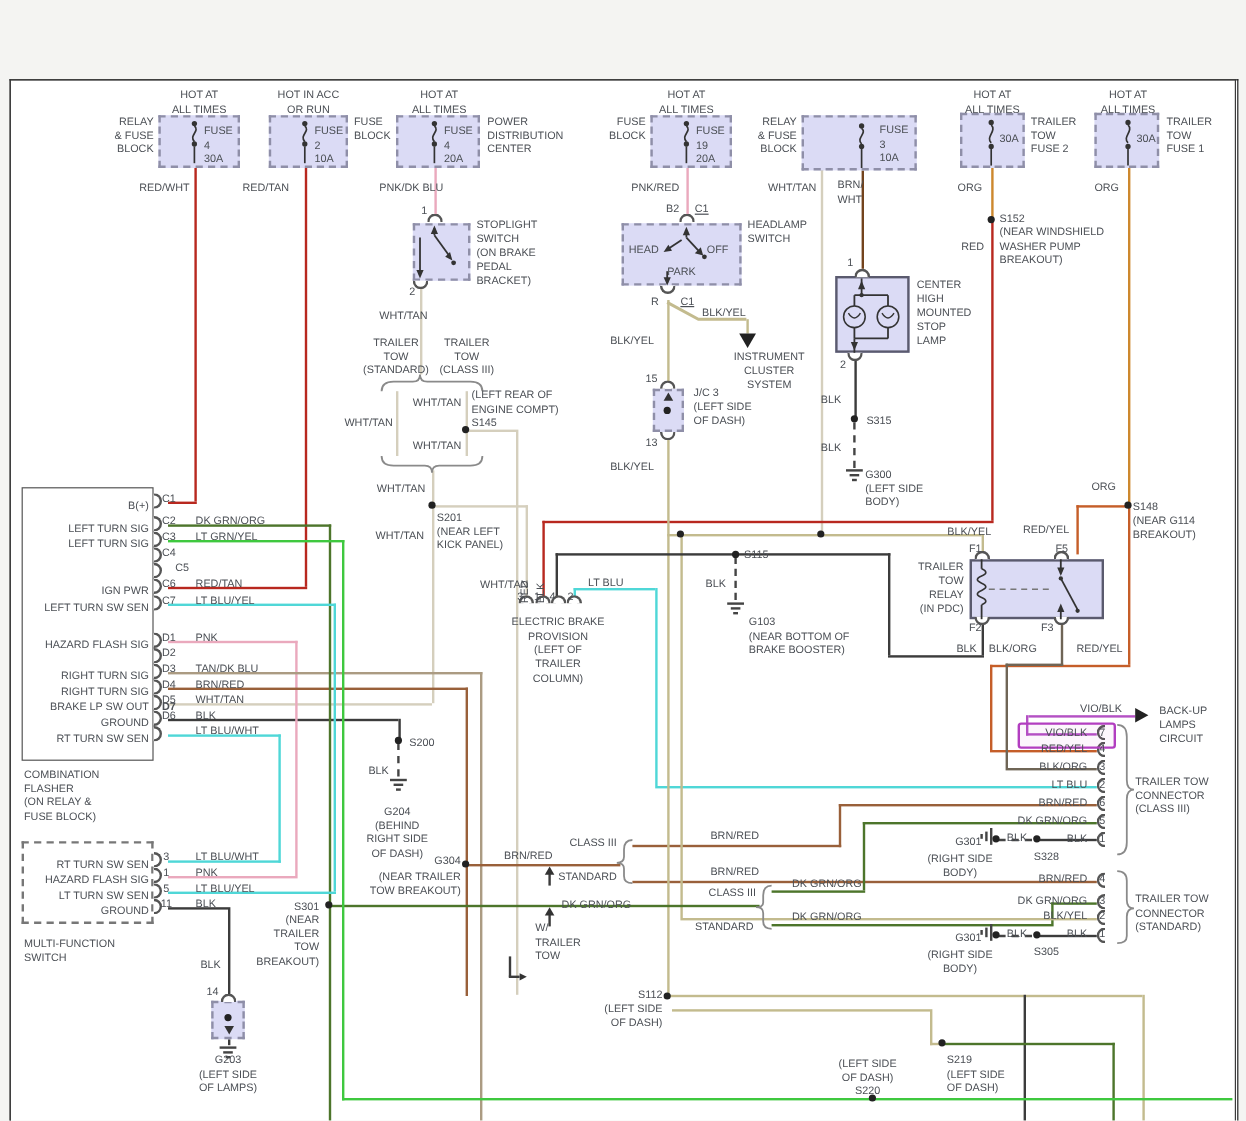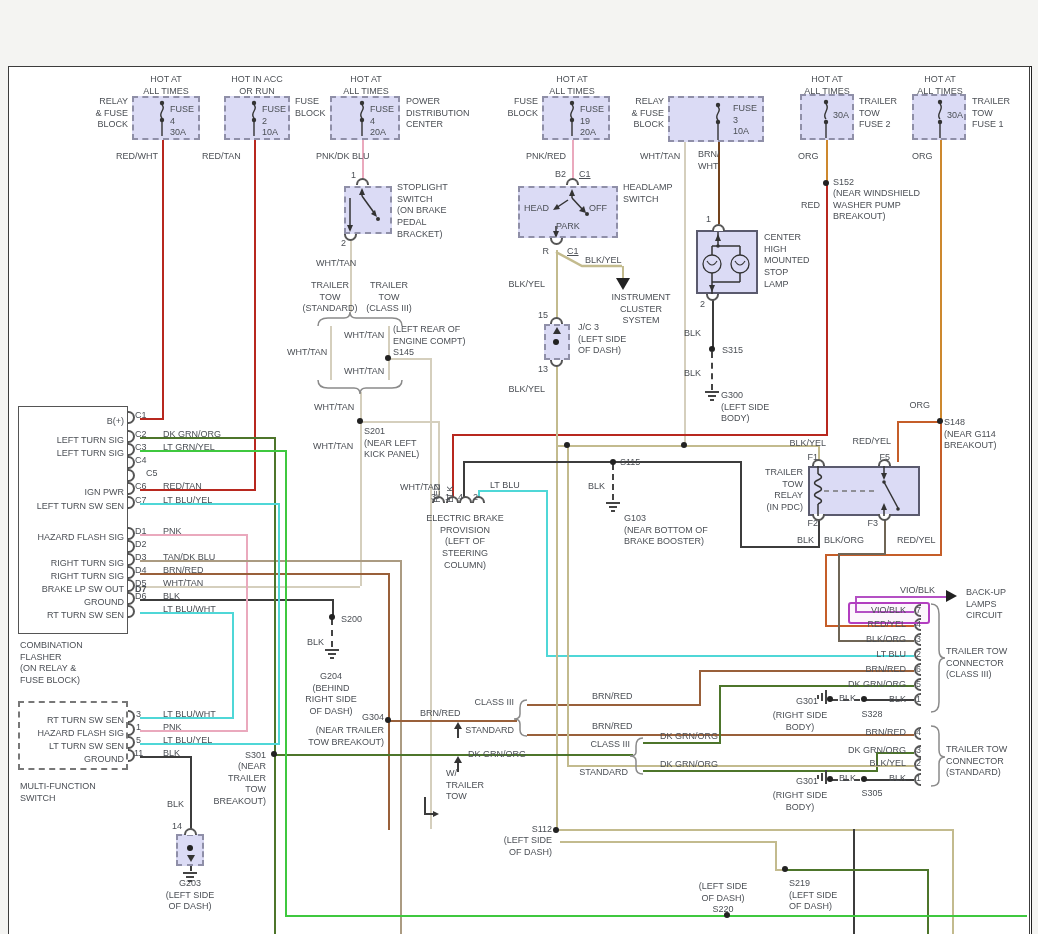--- a/index.html
+++ b/index.html
@@ -629,32 +629,32 @@
     <div class="lbl" style="left: 341px; top: 614px;">S200</div>
     <div class="lbl r" style="left: 324px; top: 637px;">BLK</div>
     <div class="lbl c" style="left: 331px; top: 671px;">G204
 (BEHIND
 RIGHT SIDE
 OF DASH)</div>
     <div class="lbl r" style="left: 184px; top: 799px;">BLK</div>
     <div class="lbl r" style="left: 182px; top: 821px;">14</div>
     <div class="lbl c" style="left: 190px; top: 878px;">G203
 (LEFT SIDE
-OF DASH)</div>
+OF LAMPS)</div>
     <div class="lbl r" style="left: 436px; top: 492px;">3</div>
     <div class="lbl r" style="left: 450px; top: 492px;">1</div>
     <div class="lbl r" style="left: 463px; top: 492px;">4</div>
     <div class="lbl r" style="left: 478px; top: 492px;">2</div>
     <div class="lbl v" style="left: 444px; top: 491px;">RED</div>
     <div class="lbl v" style="left: 457px; top: 491px;">BLK</div>
     <div class="lbl" style="left: 490px; top: 480px;">LT BLU</div>
     <div class="lbl c" style="left: 465px; top: 513px;">ELECTRIC BRAKE
 PROVISION
 (LEFT OF
-STEERING
+TRAILER
 COLUMN)</div>
     <div class="lbl" style="left: 620px; top: 457px;">S115</div>
     <div class="lbl r" style="left: 605px; top: 481px;">BLK</div>
     <div class="lbl" style="left: 624px; top: 501px; margin-top: 12px;">G103
 (NEAR BOTTOM OF
 BRAKE BOOSTER)</div>
     <div class="lbl r" style="left: 826px; top: 438px;">BLK/YEL</div>
     <div class="lbl r" style="left: 891px; top: 436px;">RED/YEL</div>
     <div class="lbl r" style="left: 818px; top: 452px;">F1</div>
     <div class="lbl r" style="left: 890px; top: 452px;">F5</div>

